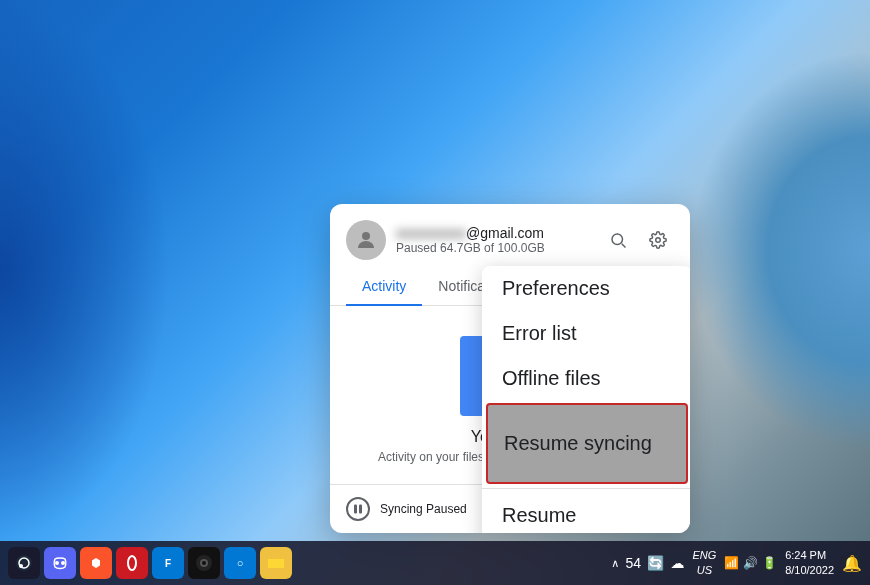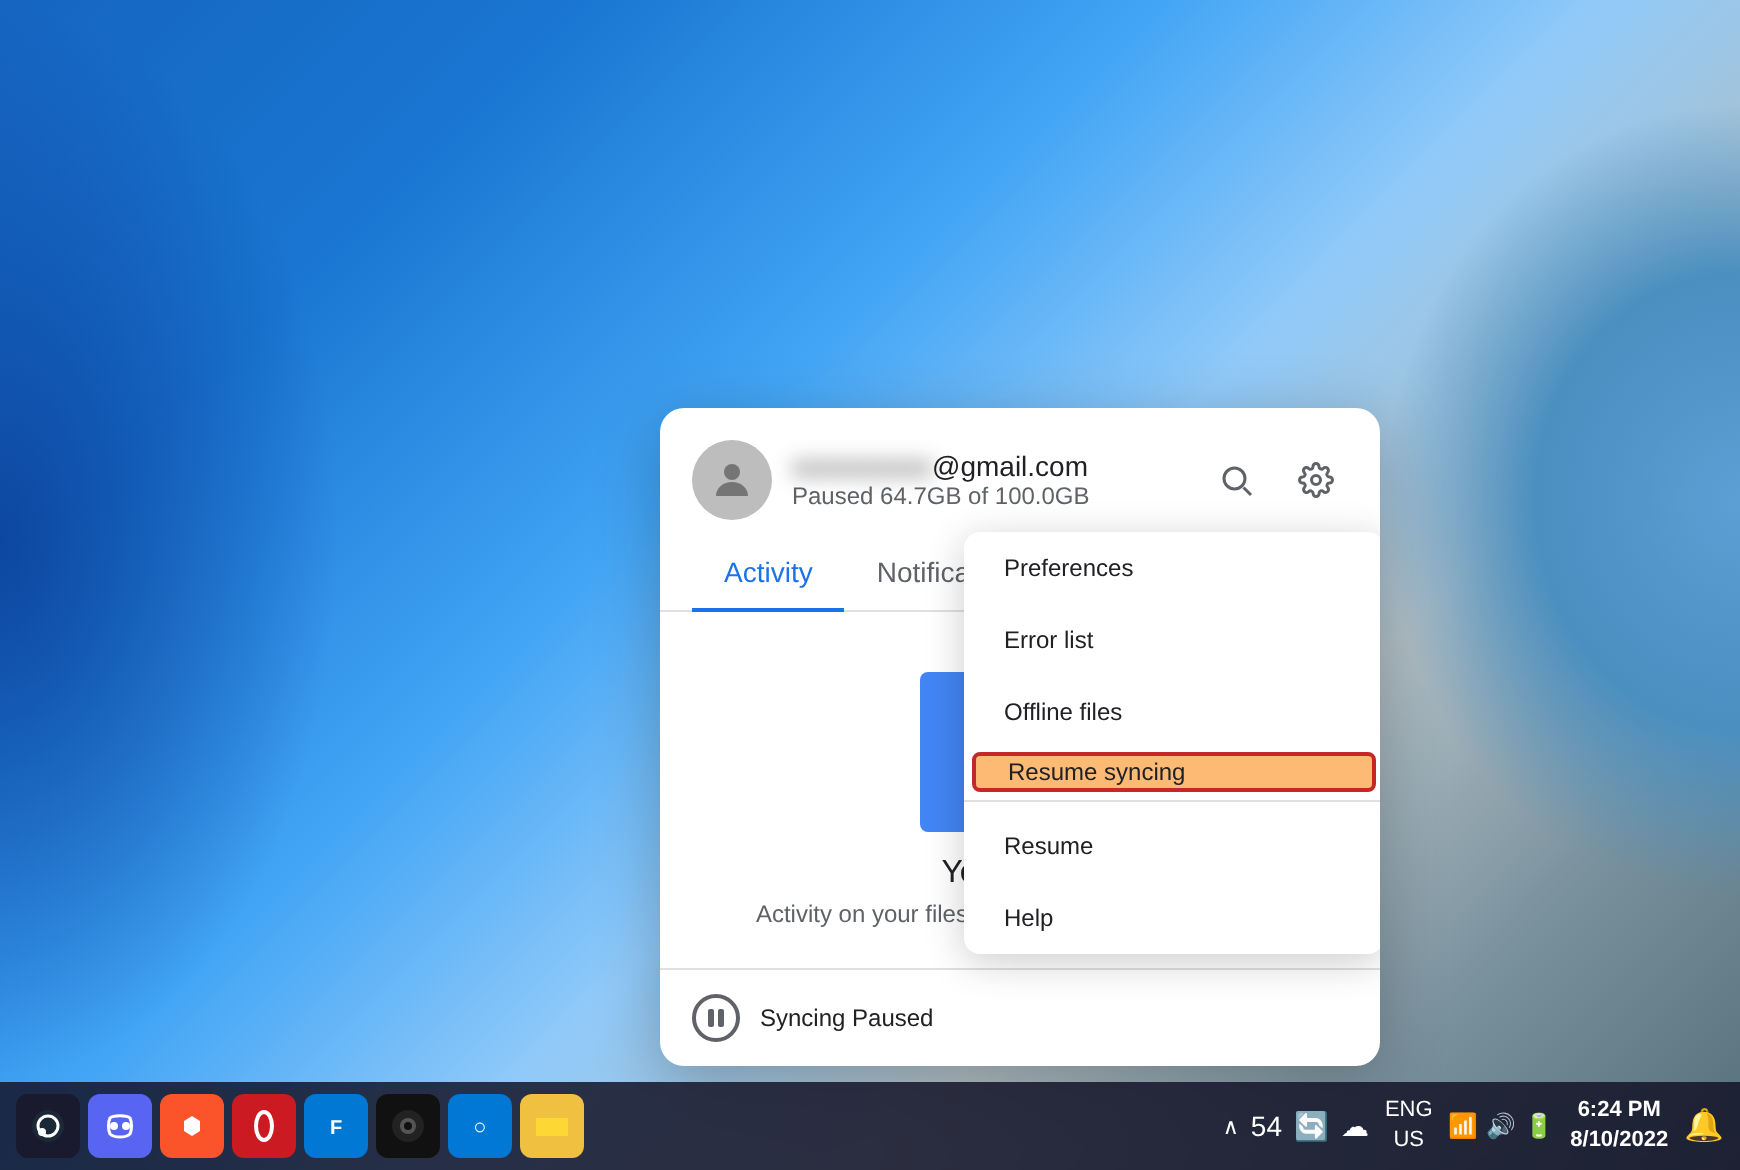--- a/index.html
+++ b/index.html
@@ -110,31 +110,31 @@
     }
 
     .tray-badge {
       color: white;
       font-size: 14px;
     }
 
     .clock {
       color: white;
       font-size: 11px;
-      text-align: center;
+      text-align: left;
       line-height: 1.4;
       cursor: pointer;
-      font-weight: bold;
     }
 
     .locale {
       color: white;
       font-size: 11px;
       text-align: center;
       line-height: 1.4;
+      font-style: italic;
     }
 
     
     .drive-panel {
       position: absolute;
       bottom: 52px;
       right: 180px;
       width: 360px;
       background: white;
       border-radius: 12px;
@@ -327,38 +327,38 @@
       width: 210px;
       background: white;
       border-radius: 8px;
       box-shadow: 0 4px 20px rgba(0,0,0,0.2);
       overflow: hidden;
       z-index: 100;
     }
 
     .menu-item {
       padding: 11px 20px;
-      font-size: 12px;
+      font-size: 20px;
       color: #202124;
       cursor: pointer;
       display: flex;
     }
 
     .menu-item-separator {
       height: 1px;
       background: #e0e0e0;
       margin: 4px 0;
     }
 
     .menu-item.resume-syncing {
       border: 2px solid #c62828;
       margin: 2px 4px;
       border-radius: 4px;
-      padding: 1px 16px;
-      background: #fdba74;
+      padding: 27px 16px;
+      background: #a3a3a3;
     }
 
     
     .blurred-email {
       display: inline-block;
       filter: blur(5px);
       user-select: none;
     }
   </style>
 </head>

